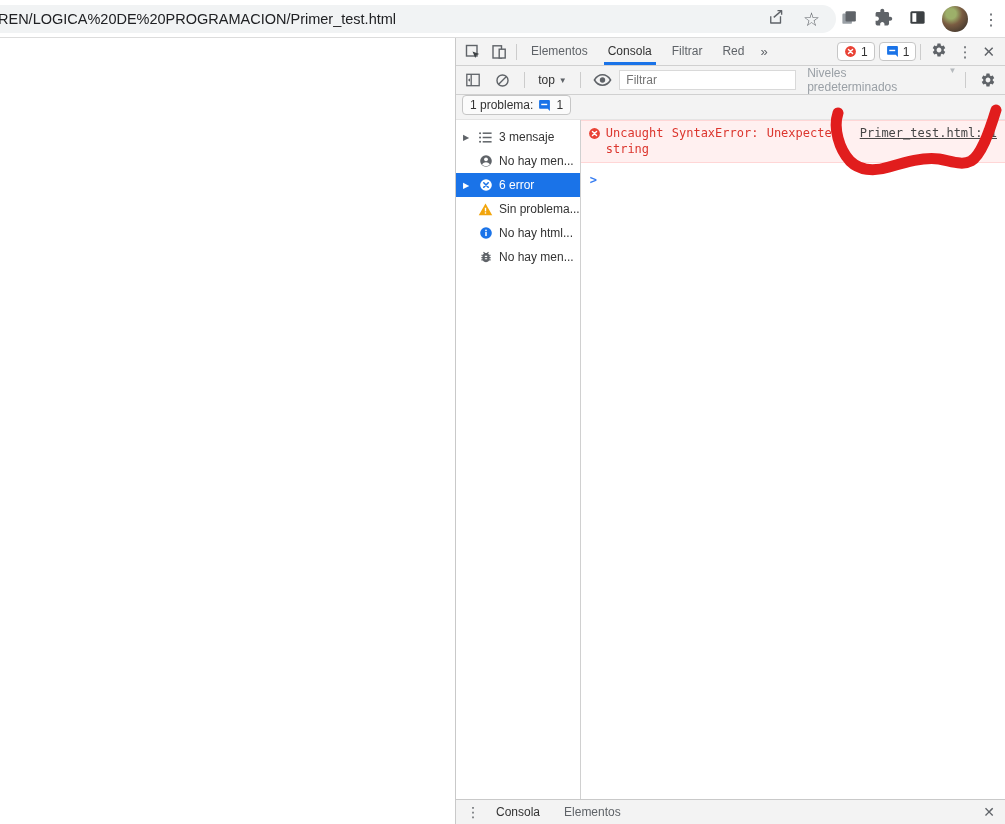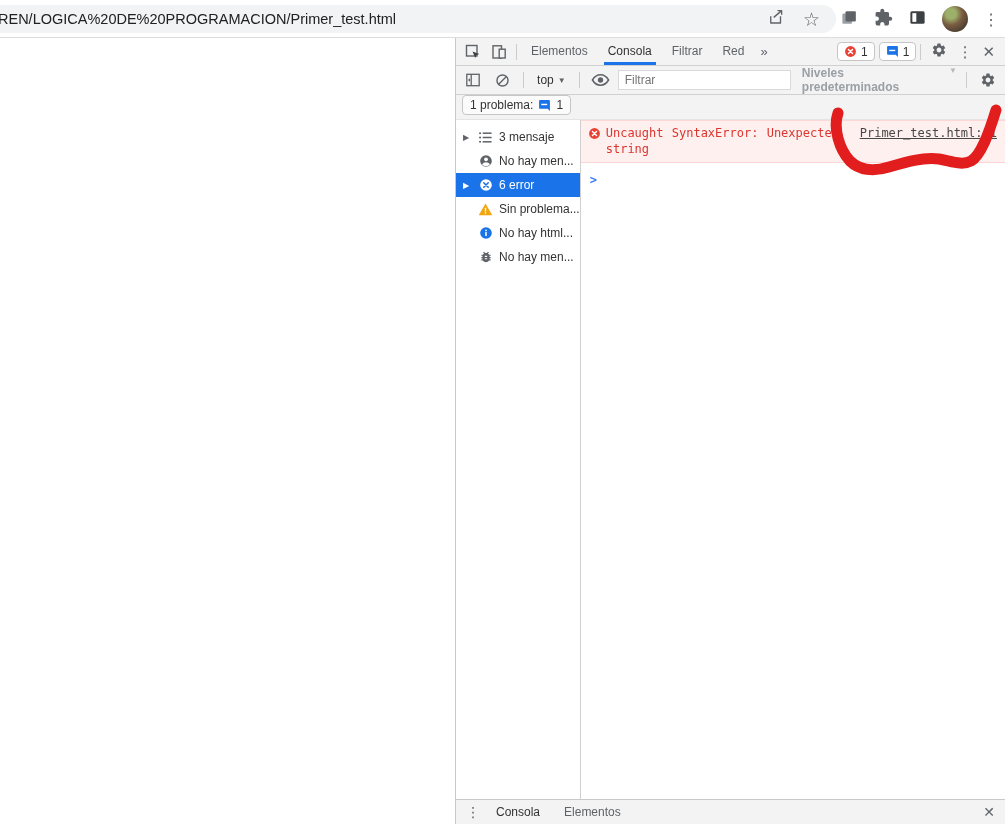--- a/index.html
+++ b/index.html
@@ -45,21 +45,21 @@
     font-size:12px; color:#333; }
   .toolbar-right { display:flex; align-items:center; gap:10px; padding:0 6px; }
 
   .dt-toolbar { flex:0 0 27px; background:#f3f3f3; border-bottom:1px solid #d0d0d0;
     display:flex; align-items:center; padding:0 5px; gap:5px; }
   .tool-text { font-size:12px; color:#333; display:flex; align-items:center; gap:4px; padding:0 4px; }
   .dd-arrow { font-size:8px; color:#5f6368; }
   .filter-input { width:186px; height:20px; border:1px solid #d9d9d9; background:#fff;
     font-size:12px; color:#333; padding:0 6px; outline:none; font-family:"Liberation Sans",sans-serif; }
   .filter-input::placeholder { color:#757575; opacity:1; }
-  .levels { margin-left:6px; font-size:12px; color:#9aa0a6; display:flex; align-items:flex-start; gap:17px;font-weight:bold; }
+  .levels { margin-left:6px; font-size:12px; color:#9aa0a6; display:flex; align-items:flex-start; gap:17px; }
   .levels .dd-arrow { color:#b5b9bd; }
 
   .dt-infobar { flex:0 0 25px; background:#f3f3f3; border-bottom:1px solid #e4e4e4;
     display:flex; align-items:flex-start; padding:0 6px; }
   .problem-badge { display:inline-flex; align-items:center; gap:5px; background:#fbfbfb;
     border:1px solid #c6c6c6; border-radius:4px; height:20px; padding:0 7px;
     font-size:12px; color:#333; }
 
   .dt-content { flex:1 1 auto; min-height:0; display:flex; }
   .dt-sidebar { flex:0 0 121px; border-right:1px solid #d0d0d0; padding-top:5px; background:#fff; }

